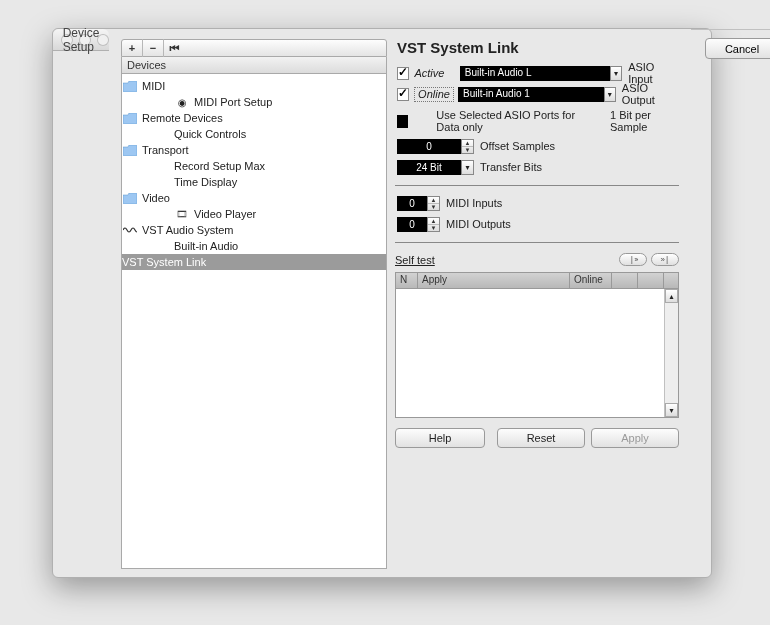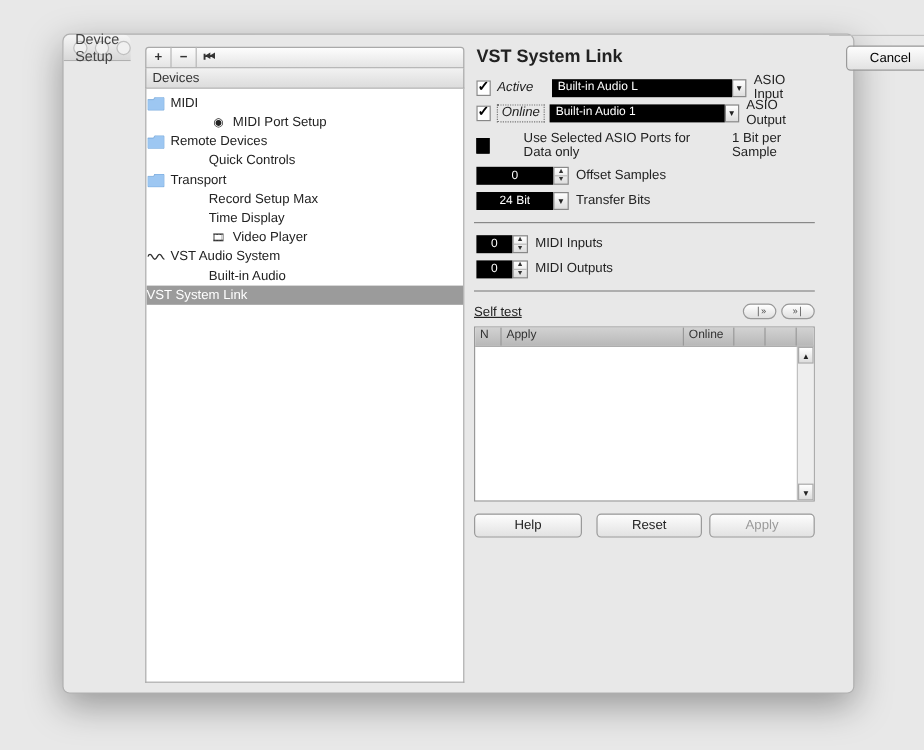--- a/index.html
+++ b/index.html
@@ -138,20 +138,28 @@
               </svg>
             </span>
             <span>Transport</span>
           </div>
           <div class="ti lev2">
             <span>Record Setup Max</span>
           </div>
           <div class="ti lev2">
             <span>Time Display</span>
           </div>
+          <div class="ti">
+            <span class="ic folder">
+              <svg viewBox="0 0 14 11">
+                <path d="M0 2 L5 2 L6 0 L13 0 Q14 0 14 1 L14 10 Q14 11 13 11 L1 11 Q0 11 0 10 Z" fill="#9dc7f2" stroke="#5a94cc" stroke-width="0.5"></path>
+              </svg>
+            </span>
+            <span>Video</span>
+          </div>
           <div class="ti lev2">
             <span class="ic vp">🎞</span>
             <span>Video Player</span>
           </div>
           <div class="ti">
             <span class="ic wave">
               <svg viewBox="0 0 14 8">
                 <path d="M0 4 Q2 0 4 4 T8 4 T12 4 T16 4" fill="none" stroke="#333" stroke-width="1.2"></path>
               </svg>
             </span>

